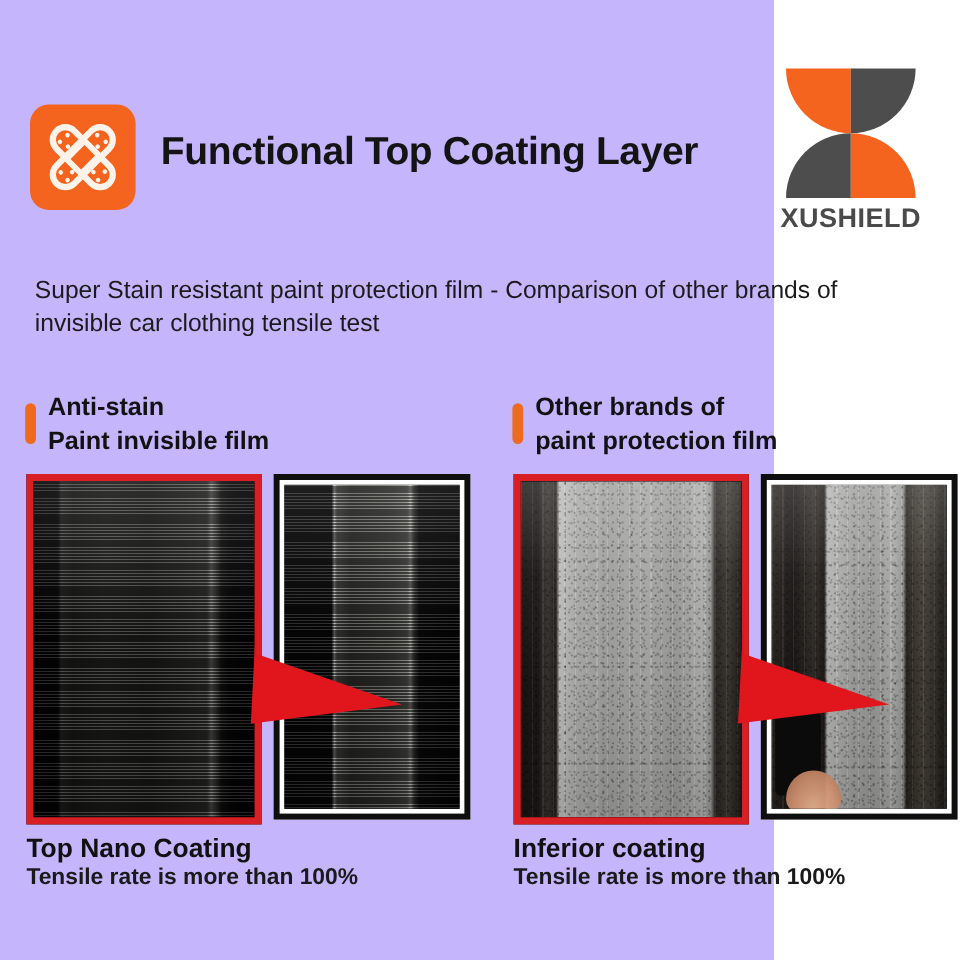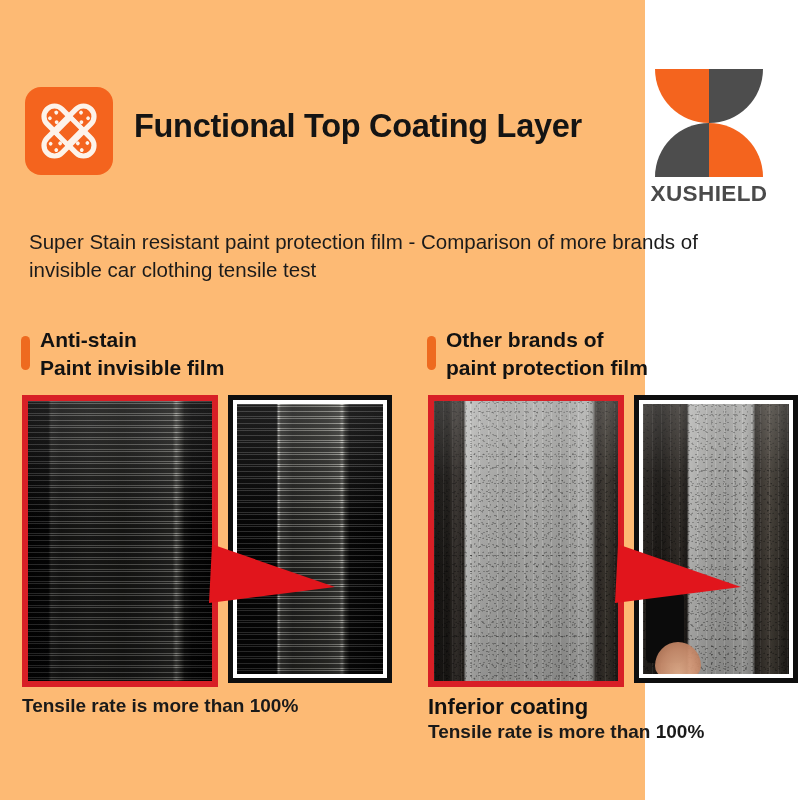--- a/index.html
+++ b/index.html
@@ -9,21 +9,21 @@
     height: 800px;
     background: #ffffff;
     font-family: "Liberation Sans", "DejaVu Sans", sans-serif;
     overflow: hidden;
   }
 
   .page {
     position: relative;
     width: 645px;
     height: 800px;
-    background: #fdba74;
+    background: #c4b5fd;
   }
 
   
   .header {
     position: absolute;
     left: 0; top: 0;
     width: 800px;
     height: 210px;
   }
 
@@ -41,21 +41,21 @@
     left: 134px; top: 108px;
     font-size: 32.5px;
     font-weight: bold;
     color: #141414;
     letter-spacing: -0.3px;
     white-space: nowrap;
   }
 
   .brand-logo {
     position: absolute;
-    right: 30px; top: 67px;
+    right: 30px; top: 55px;
     width: 122px;
   }
   .brand-mark {
     position: relative;
     width: 112px; height: 112px;
     margin: 0 auto;
   }
   .brand-mark svg { display: block; width: 112px; height: 112px; }
   .brand-name {
     margin-top: 2px;
@@ -334,21 +334,21 @@
 
           <path d="M2,110 H56 V56 A54,54 0 0 0 2,110 Z" fill="#4d4d4d"></path>
 
           <path d="M110,110 H56 V56 A54,54 0 0 1 110,110 Z" fill="#f4641e"></path>
         </svg>
       </div>
       <div class="brand-name">XUSHIELD</div>
     </div>
   </div>
 
-  <div class="subtitle">Super Stain resistant paint protection film - Comparison of more brands of invisible car clothing tensile test</div>
+  <div class="subtitle">Super Stain resistant paint protection film - Comparison of other brands of invisible car clothing tensile test</div>
 
   <div class="columns">
 
     <div class="col col-left">
 
       <div class="col-head">
         <span class="head-pill"></span>
         <div class="head-text">Anti-stain
 Paint invisible film</div>
       </div>
@@ -372,20 +372,21 @@
         </div>
 
         <div class="arrow">
           <svg viewBox="0 0 140 130" xmlns="http://www.w3.org/2000/svg">
             <polygon points="18,4 12,120 138,104 17,62" fill="#e1151c"></polygon>
           </svg>
         </div>
       </div>
 
       <div class="caption">
+        <div class="caption-title">Top Nano Coating</div>
         <div class="caption-sub">Tensile rate is more than 100%</div>
       </div>
     </div>
 
     <div class="col col-right">
 
       <div class="col-head">
         <span class="head-pill"></span>
         <div class="head-text">Other brands of
 paint protection film</div>

